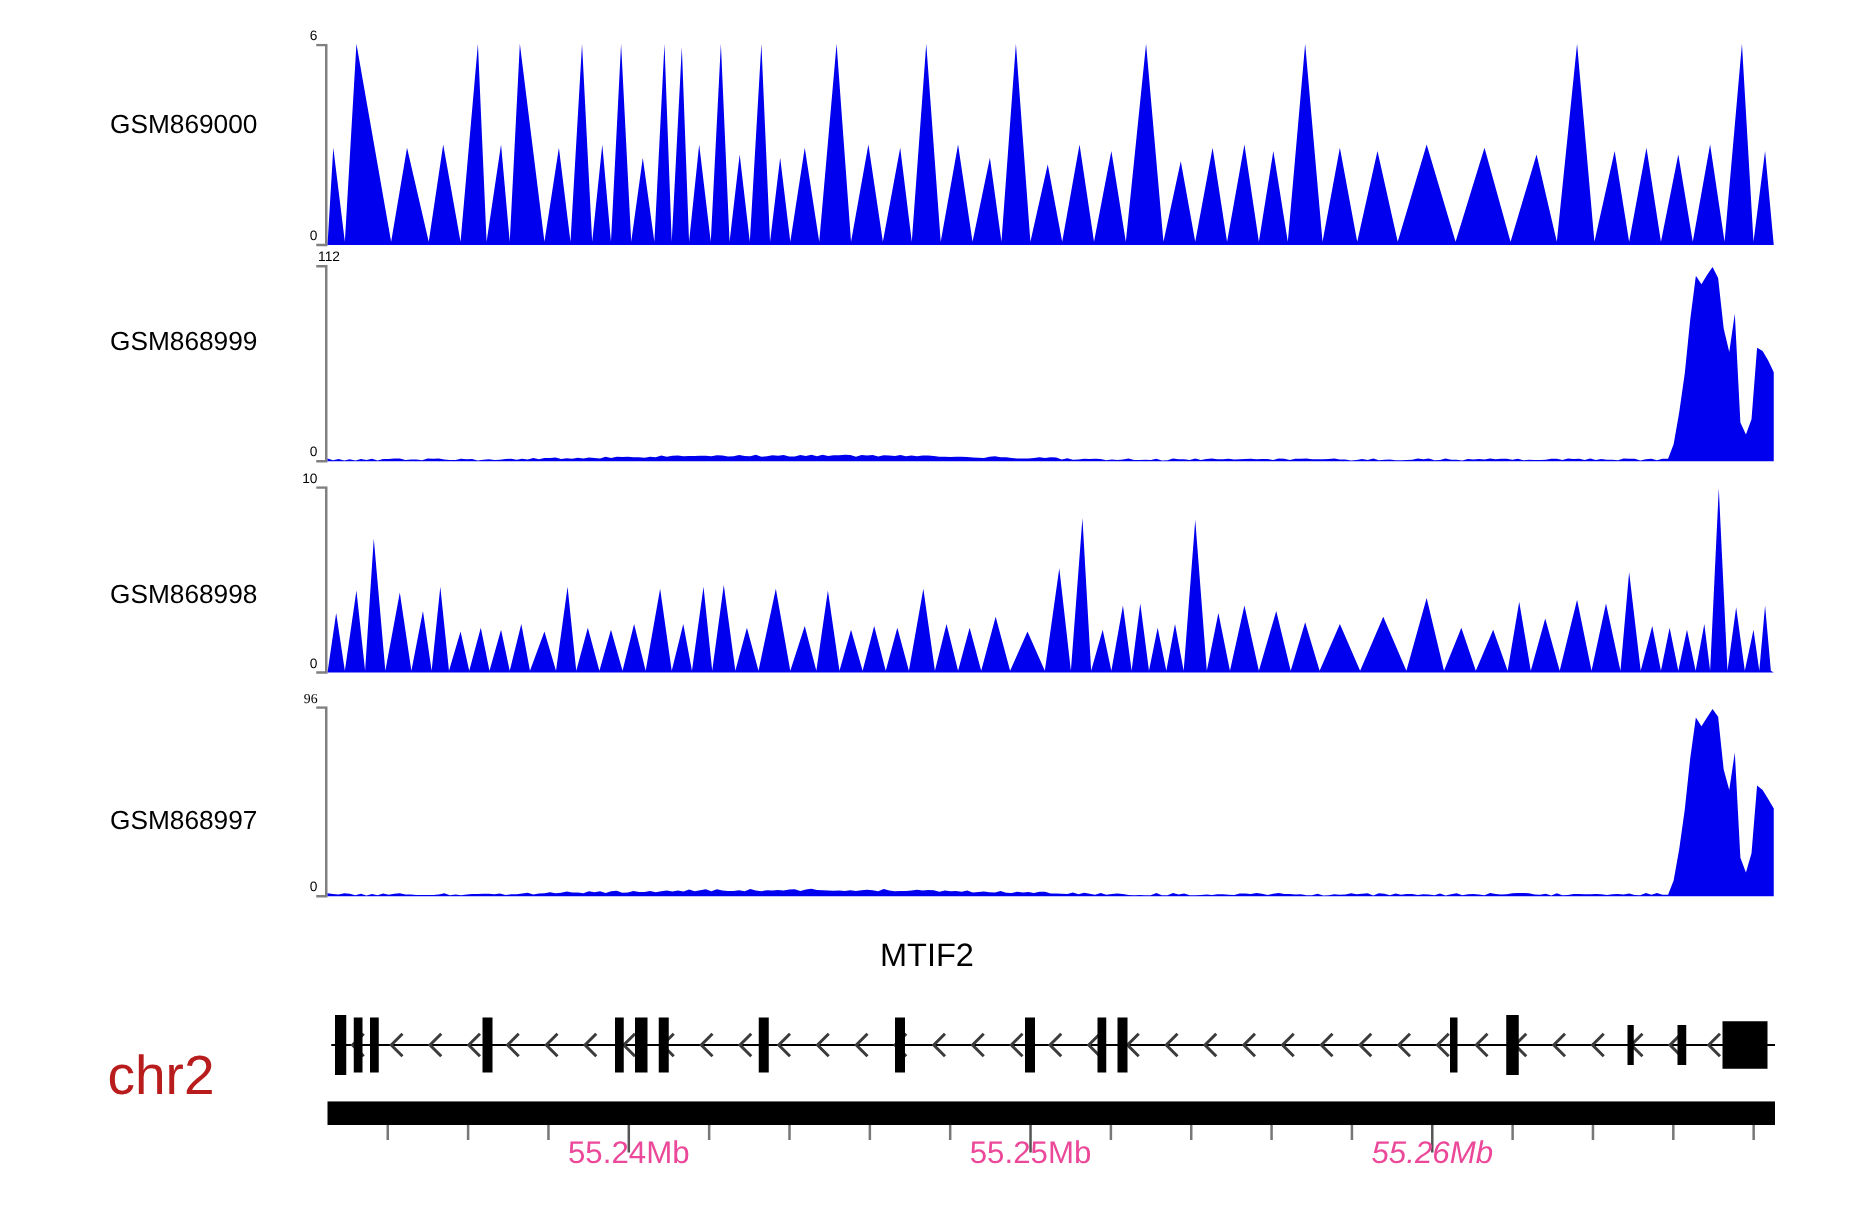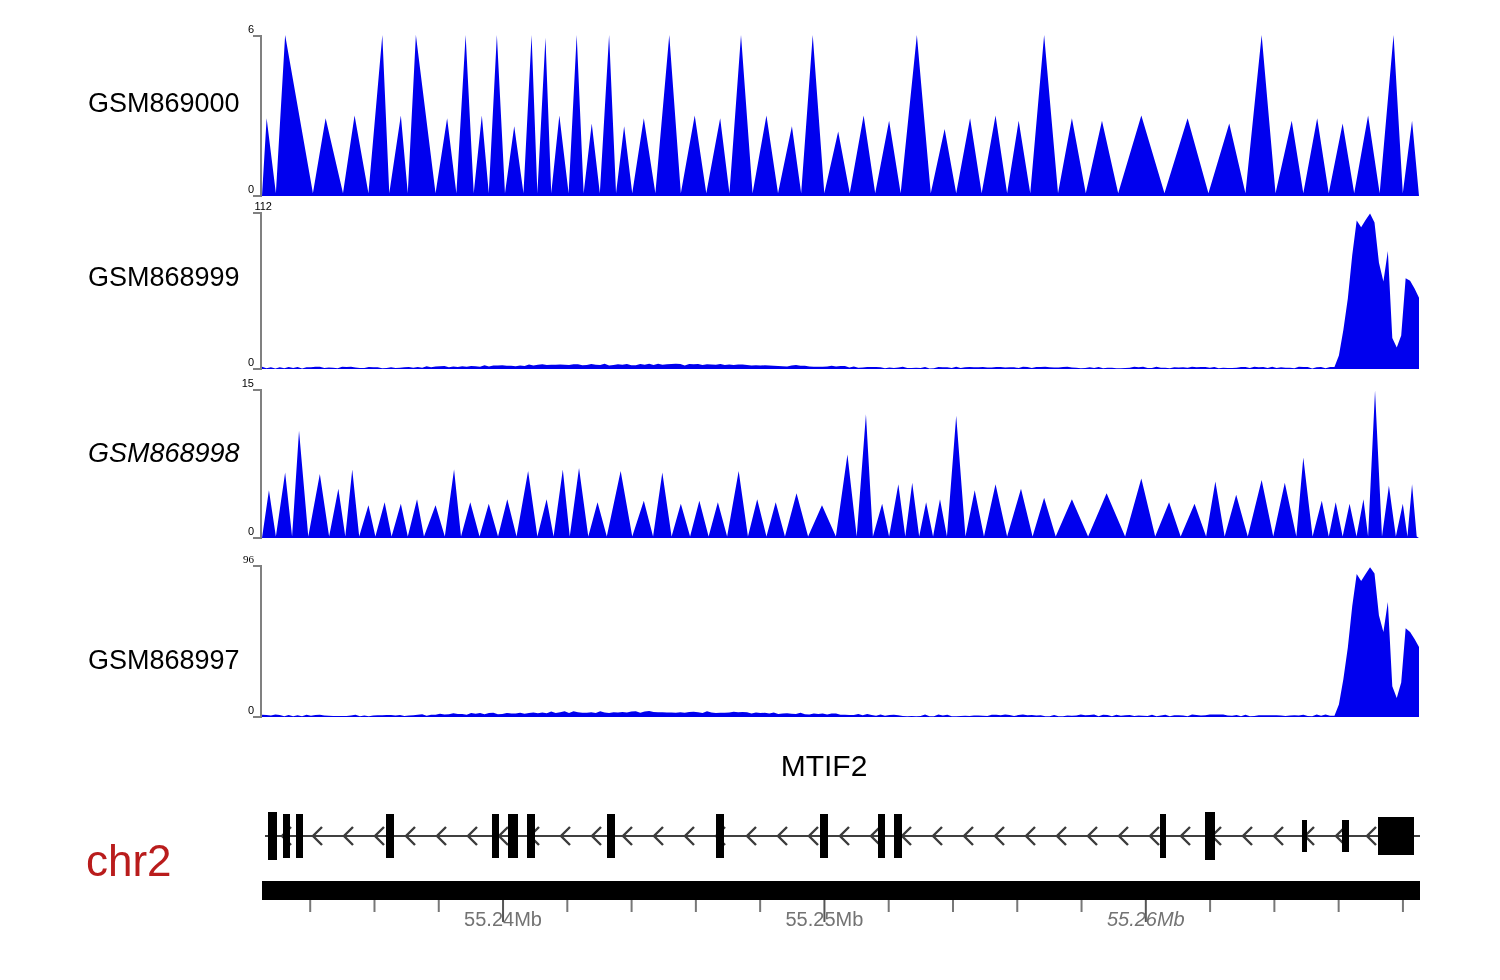--- a/index.html
+++ b/index.html
@@ -15,21 +15,21 @@
     overflow: hidden;
   }
   #stage {
     position: absolute;
     left: 0; top: 0;
     width: 1500px;
     height: 980px;
   }
   .track-label {
     position: absolute;
-    font-size: 27px;
+    font-size: 21px;
     color: #000000;
     white-space: nowrap;
     text-align: left;
   }
   .axis-num {
     position: absolute;
     font-size: 11px;
     color: #000000;
     text-align: right;
     white-space: nowrap;
@@ -39,29 +39,28 @@
     display: block;
   }
   .chrom-label {
     position: absolute;
     font-size: 44px;
     color: #b91c1c;
     white-space: nowrap;
   }
   .gene-name {
     position: absolute;
-    font-size: 30px;
+    font-size: 26px;
     color: #000000;
     white-space: nowrap;
-    text-align: center;
   }
   .tick-label {
     position: absolute;
-    font-size: 20px;
-    color: #737373;
+    font-size: 25px;
+    color: #ec4899;
     white-space: nowrap;
     text-align: center;
   }
 </style>
 </head>
 <body>
 
 <div id="stage">
 
 <div class="track-label" style="left: 88px; top: 88px;">GSM869000</div>
@@ -71,22 +70,22 @@
       <path d="M 5 1 L 13 1 L 13 161 L 5 161" fill="none" stroke="#808080" stroke-width="2"></path>
       <path d="M 14 161 L 18.63 83.18 L 27.88 158.32 L 37.14 0.00 L 64.91 158.32 L 77.63 83.18 L 94.99 158.32 L 106.56 80.50 L 120.44 158.32 L 134.33 0.00 L 141.27 158.32 L 152.84 80.50 L 159.78 158.32 L 167.88 0.00 L 187.55 158.32 L 199.12 83.18 L 208.38 158.32 L 217.63 0.00 L 225.73 158.32 L 233.83 80.50 L 240.77 158.32 L 248.87 0.00 L 256.97 158.32 L 266.23 91.23 L 275.48 158.32 L 283.58 0.00 L 289.37 158.32 L 297.46 2.68 L 303.25 158.32 L 311.35 80.50 L 320.61 158.32 L 328.70 0.00 L 335.65 158.32 L 343.74 88.55 L 351.84 158.32 L 361.10 0.00 L 368.04 158.32 L 376.14 91.23 L 384.24 158.32 L 395.81 83.18 L 407.38 158.32 L 421.26 0.00 L 432.83 158.32 L 446.72 80.50 L 458.29 158.32 L 472.17 83.18 L 481.43 158.32 L 493.00 0.00 L 504.57 158.32 L 518.45 80.50 L 530.02 158.32 L 543.91 91.23 L 553.16 158.32 L 564.73 0.00 L 576.30 158.32 L 590.19 96.60 L 601.76 158.32 L 615.64 80.50 L 627.21 158.32 L 641.09 85.87 L 652.66 158.32 L 668.86 0.00 L 682.75 158.32 L 696.63 93.92 L 708.20 158.32 L 722.08 83.18 L 733.65 158.32 L 747.54 80.50 L 759.11 158.32 L 770.68 85.87 L 782.25 158.32 L 796.13 0.00 L 810.02 158.32 L 823.90 83.18 L 837.78 158.32 L 853.98 85.87 L 870.18 158.32 L 893.32 80.50 L 916.46 158.32 L 939.60 83.18 L 960.43 158.32 L 981.25 88.55 L 997.45 158.32 L 1013.65 0.00 L 1027.53 158.32 L 1043.73 85.87 L 1055.30 158.32 L 1069.18 83.18 L 1080.75 158.32 L 1094.64 88.55 L 1106.21 158.32 L 1120.09 80.50 L 1131.66 158.32 L 1145.55 0.00 L 1154.80 158.32 L 1164.06 85.87 L 1171 161 Z" fill="#0000ee" stroke="none"></path>
     </svg>
     <div class="track-label" style="left: 88px; top: 262px;">GSM868999</div>
     <div class="axis-num" style="left: 214px; top: 200px; width: 58px;">112</div>
     <div class="axis-num" style="left: 196px; top: 356px; width: 58px;">0</div>
     <svg class="cov-svg" width="1237" height="161" style="left: 248px; top: 212px;">
       <path d="M 5 1 L 13 1 L 13 157 L 5 157" fill="none" stroke="#808080" stroke-width="2"></path>
       <path d="M 14 157 L 14.00 154.74 L 18.45 156.13 L 22.90 155.28 L 27.35 156.42 L 31.80 155.32 L 36.25 156.34 L 40.70 155.10 L 45.15 155.96 L 49.60 155.00 L 54.05 156.41 L 58.50 155.25 L 62.95 155.16 L 67.40 154.87 L 71.85 154.76 L 76.30 155.90 L 80.75 155.59 L 85.20 155.63 L 89.65 156.26 L 94.10 154.75 L 98.55 154.98 L 103.00 154.85 L 107.45 155.53 L 111.90 155.98 L 116.35 155.95 L 120.80 154.92 L 125.25 155.32 L 129.70 155.26 L 134.15 156.36 L 138.60 155.88 L 143.05 155.32 L 147.50 156.05 L 151.95 155.80 L 156.40 155.22 L 160.85 155.04 L 165.30 155.71 L 169.75 155.07 L 174.20 155.65 L 178.65 154.30 L 183.10 155.35 L 187.55 154.38 L 192.00 154.35 L 196.45 153.99 L 200.90 155.27 L 205.35 154.59 L 209.80 155.00 L 214.25 154.14 L 218.70 154.71 L 223.15 153.97 L 227.60 154.35 L 232.05 154.77 L 236.50 153.35 L 240.95 154.43 L 245.40 153.39 L 249.85 153.57 L 254.30 153.31 L 258.75 153.74 L 263.20 153.86 L 267.65 154.19 L 272.10 153.38 L 276.55 153.88 L 281.00 152.42 L 285.45 153.40 L 289.90 152.67 L 294.35 152.34 L 298.80 152.94 L 303.25 152.71 L 307.70 152.78 L 312.15 152.52 L 316.60 152.66 L 321.05 153.02 L 325.50 152.15 L 329.95 152.30 L 334.40 153.21 L 338.85 152.94 L 343.30 152.07 L 347.75 152.86 L 352.20 153.04 L 356.65 151.79 L 361.10 153.39 L 365.55 153.08 L 370.00 152.23 L 374.45 152.69 L 378.90 151.99 L 383.35 153.29 L 387.80 153.26 L 392.25 152.09 L 396.70 152.85 L 401.15 151.81 L 405.60 152.99 L 410.05 151.87 L 414.50 152.75 L 418.95 152.24 L 423.40 152.12 L 427.85 151.80 L 432.30 152.09 L 436.75 153.42 L 441.20 152.01 L 445.65 152.33 L 450.10 151.94 L 454.55 153.10 L 459.00 152.29 L 463.45 152.39 L 467.90 152.72 L 472.35 152.09 L 476.80 152.93 L 481.25 152.38 L 485.70 153.00 L 490.15 152.48 L 494.60 152.38 L 499.05 152.88 L 503.50 153.46 L 507.95 153.31 L 512.40 153.52 L 516.85 153.33 L 521.30 153.42 L 525.75 153.63 L 530.20 154.05 L 534.65 154.20 L 539.10 154.40 L 543.55 153.41 L 548.00 153.04 L 552.45 153.81 L 556.90 153.86 L 561.35 154.49 L 565.80 154.78 L 570.25 154.75 L 574.70 154.70 L 579.15 154.45 L 583.60 153.73 L 588.05 154.39 L 592.50 153.89 L 596.95 153.94 L 601.40 155.60 L 605.85 154.53 L 610.30 155.78 L 614.75 155.62 L 619.20 154.91 L 623.65 155.10 L 628.10 154.94 L 632.55 155.24 L 637.00 156.25 L 641.45 155.56 L 645.90 156.04 L 650.35 155.61 L 654.80 154.86 L 659.25 155.95 L 663.70 156.03 L 668.15 155.86 L 672.60 155.95 L 677.05 155.03 L 681.50 156.41 L 685.95 156.20 L 690.40 154.88 L 694.85 155.31 L 699.30 155.37 L 703.75 155.94 L 708.20 154.78 L 712.65 155.94 L 717.10 155.28 L 721.55 154.88 L 726.00 155.30 L 730.45 155.32 L 734.90 154.95 L 739.35 155.59 L 743.80 155.42 L 748.25 155.11 L 752.70 154.99 L 757.15 155.45 L 761.60 155.25 L 766.05 155.17 L 770.50 156.08 L 774.95 154.77 L 779.40 155.06 L 783.85 155.99 L 788.30 155.03 L 792.75 155.04 L 797.20 154.84 L 801.65 155.30 L 806.10 155.43 L 810.55 155.47 L 815.00 155.12 L 819.45 154.83 L 823.90 155.53 L 828.35 155.65 L 832.80 156.35 L 837.25 156.03 L 841.70 155.17 L 846.15 155.92 L 850.60 154.88 L 855.05 156.19 L 859.50 155.75 L 863.95 155.69 L 868.40 156.29 L 872.85 156.15 L 877.30 155.99 L 881.75 155.87 L 886.20 154.86 L 890.65 155.32 L 895.10 154.72 L 899.55 156.11 L 904.00 155.92 L 908.45 154.74 L 912.90 155.75 L 917.35 155.78 L 921.80 156.35 L 926.25 155.22 L 930.70 155.62 L 935.15 155.18 L 939.60 155.63 L 944.05 154.75 L 948.50 155.31 L 952.95 154.98 L 957.40 155.02 L 961.85 155.78 L 966.30 154.92 L 970.75 156.15 L 975.20 155.80 L 979.65 155.99 L 984.10 156.06 L 988.55 155.86 L 993.00 154.96 L 997.45 154.98 L 1001.90 156.06 L 1006.35 154.84 L 1010.80 155.27 L 1015.25 154.91 L 1019.70 156.04 L 1024.15 154.83 L 1028.60 156.04 L 1033.05 155.16 L 1037.50 155.80 L 1041.95 155.81 L 1046.40 156.27 L 1050.85 154.84 L 1055.30 155.00 L 1059.75 154.96 L 1064.20 156.40 L 1068.65 155.34 L 1073.10 155.09 L 1077.55 156.23 L 1082.00 154.90 L 1086.45 155.08 L 1090.90 143.46 L 1095.35 118.01 L 1099.80 86.87 L 1104.25 42.98 L 1108.70 8.60 L 1113.15 15.31 L 1117.60 8.03 L 1122.05 1.58 L 1126.50 10.46 L 1130.95 50.75 L 1135.40 69.50 L 1139.85 39.09 L 1144.30 126.05 L 1148.75 135.62 L 1153.20 123.42 L 1157.65 66.23 L 1162.10 68.73 L 1166.55 76.49 L 1171.00 85.72 L 1171 157 Z" fill="#0000ee" stroke="none"></path>
     </svg>
-    <div class="track-label" style="left: 88px; top: 438px; font-style: italic;">GSM868998</div>
-    <div class="axis-num" style="left: 196px; top: 377px; width: 58px;">15</div>
+    <div class="track-label" style="left: 88px; top: 464px;">GSM868998</div>
+    <div class="axis-num" style="left: 196px; top: 377px; width: 58px;">10</div>
     <div class="axis-num" style="left: 196px; top: 525px; width: 58px;">0</div>
     <svg class="cov-svg" width="1237" height="153" style="left: 248px; top: 389px;">
       <path d="M 5 1 L 13 1 L 13 149 L 5 149" fill="none" stroke="#808080" stroke-width="2"></path>
       <path d="M 14 149 L 20.94 101.32 L 27.88 147.51 L 37.14 83.44 L 44.08 147.51 L 51.02 41.72 L 60.28 147.51 L 71.85 84.93 L 81.11 147.51 L 90.36 99.83 L 97.30 147.51 L 104.25 80.46 L 111.19 147.51 L 120.44 116.22 L 127.39 147.51 L 136.64 113.24 L 143.58 147.51 L 152.84 114.73 L 159.78 147.51 L 169.04 110.26 L 175.98 147.51 L 187.55 116.22 L 196.81 147.51 L 206.06 80.46 L 213.00 147.51 L 222.26 113.24 L 231.52 147.51 L 240.77 114.73 L 250.03 147.51 L 259.28 110.26 L 268.54 147.51 L 280.11 81.95 L 289.37 147.51 L 298.62 110.26 L 305.56 147.51 L 314.82 80.46 L 321.76 147.51 L 331.02 78.97 L 340.27 147.51 L 349.53 113.24 L 358.79 147.51 L 372.67 81.95 L 384.24 147.51 L 395.81 111.75 L 405.07 147.51 L 414.32 83.44 L 423.58 147.51 L 432.83 114.73 L 442.09 147.51 L 451.35 111.75 L 460.60 147.51 L 469.86 113.24 L 479.11 147.51 L 490.68 81.95 L 499.94 147.51 L 509.20 110.26 L 518.45 147.51 L 527.71 113.24 L 536.96 147.51 L 548.53 104.30 L 560.10 147.51 L 573.99 116.22 L 587.87 147.51 L 599.44 65.56 L 608.70 147.51 L 617.95 25.33 L 624.90 147.51 L 634.15 114.73 L 641.09 147.51 L 650.35 95.36 L 657.29 147.51 L 664.23 93.87 L 671.18 147.51 L 678.12 113.24 L 685.06 147.51 L 692.00 110.26 L 698.94 147.51 L 708.20 26.82 L 717.46 147.51 L 726.71 101.32 L 735.97 147.51 L 747.54 95.36 L 759.11 147.51 L 772.99 99.83 L 784.56 147.51 L 796.13 108.77 L 807.70 147.51 L 823.90 110.26 L 840.10 147.51 L 858.61 104.30 L 877.12 147.51 L 893.32 89.40 L 907.20 147.51 L 921.09 113.24 L 932.66 147.51 L 946.54 114.73 L 958.11 147.51 L 967.37 92.38 L 976.62 147.51 L 988.19 105.79 L 999.76 147.51 L 1013.65 90.89 L 1025.22 147.51 L 1036.79 93.87 L 1048.36 147.51 L 1055.30 68.54 L 1064.56 147.51 L 1073.81 111.75 L 1080.75 147.51 L 1087.70 113.24 L 1094.64 147.51 L 1101.58 114.73 L 1108.52 147.51 L 1115.46 110.26 L 1120.09 147.51 L 1127.03 1.49 L 1133.98 147.51 L 1140.92 96.85 L 1147.86 147.51 L 1154.80 114.73 L 1159.43 147.51 L 1164.06 95.36 L 1168.69 147.51 L 1171 149 Z" fill="#0000ee" stroke="none"></path>
     </svg>
     <div class="track-label" style="left: 88px; top: 645px;">GSM868997</div>
     <div class="axis-num" style="left: 196px; top: 553px; width: 58px; font-family: Liberation Serif, serif;">96</div>
     <div class="axis-num" style="left: 196px; top: 704px; width: 58px;">0</div>
     <svg class="cov-svg" width="1237" height="156" style="left: 248px; top: 565px;">
       <path d="M 5 1 L 13 1 L 13 152 L 5 152" fill="none" stroke="#808080" stroke-width="2"></path>

